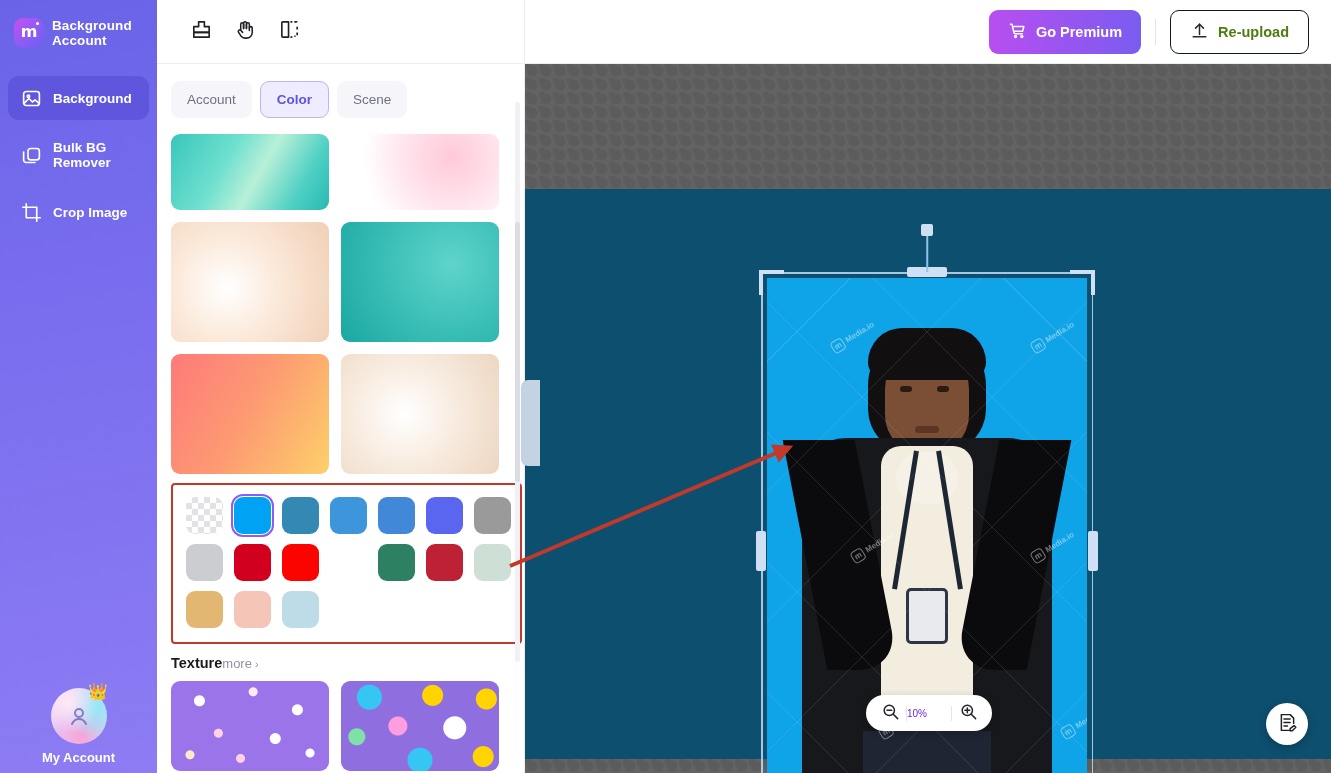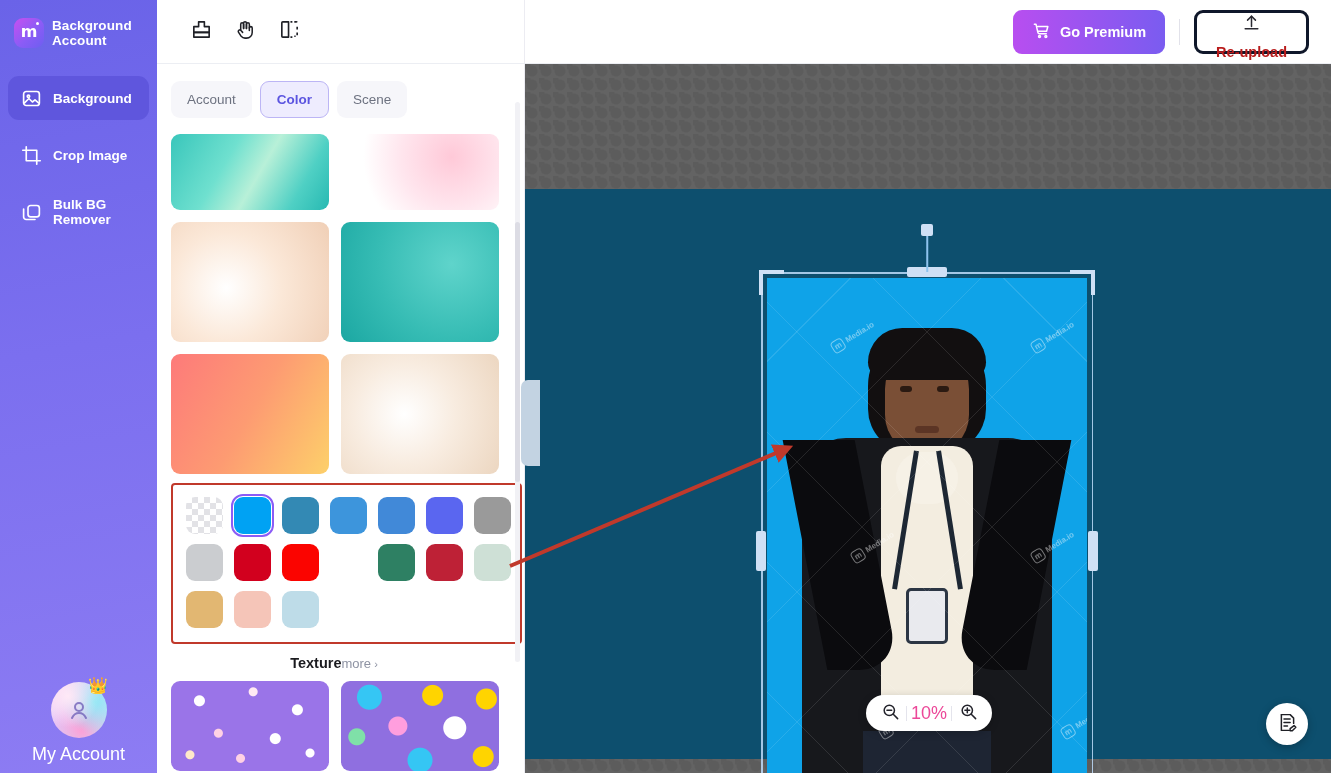--- a/index.html
+++ b/index.html
@@ -56,21 +56,21 @@
     width: 56px; height: 56px; border-radius: 50%;
     background:
       radial-gradient(circle at 30% 25%, #ffe9f6 0%, rgba(255,233,246,0) 55%),
       radial-gradient(circle at 78% 35%, #8fe9f5 0%, rgba(143,233,245,0) 58%),
       radial-gradient(circle at 55% 85%, #ff9fd6 0%, rgba(255,159,214,0) 60%),
       linear-gradient(140deg,#ffd9ef 0%, #e0c9fb 45%, #b7ecf8 100%);
     display: flex; align-items: center; justify-content: center;
   }
   .avatar svg { width: 24px; height: 24px; opacity: .75; }
   .crown { position: absolute; top: -4px; right: -2px; font-size: 16px; line-height: 1; }
-  .account-label { color: #fff; font-size: 18px; font-weight: 400; }
+  .account-label { color: #fff; font-size: 13px; font-weight: 700; }
 
   
   .panel {
     width: 368px; flex: 0 0 368px; height: 773px; background: #fff;
     position: relative; border-right: 1px solid #ececf2;
   }
   .topbar {
     height: 64px; position: absolute; top: 0; left: 0; right: 0;
     border-bottom: 1px solid #eceef3; background: #fff;
     display: flex; align-items: center; gap: 10px; padding-left: 27px;
@@ -117,21 +117,21 @@
   .swatch.spacer { visibility: hidden; }
   .swatch.transparent {
     background-image:
       linear-gradient(45deg,#e2e2e6 25%, transparent 25%, transparent 75%, #e2e2e6 75%),
       linear-gradient(45deg,#e2e2e6 25%, transparent 25%, transparent 75%, #e2e2e6 75%);
     background-size: 12px 12px; background-position: 0 0, 6px 6px;
     background-color: #fff;
   }
 
   .texture-head {
-    display: flex; align-items: baseline; justify-content: center;
+    display: flex; align-items: baseline; justify-content: flex-start;
     padding: 11px 27px 0 14px;
   }
   .more-link { font-size: 13px; color: #8e93a3; cursor: pointer; }
   .more-link .chev { font-size: 11px; }
 
   .tex-grid { display: grid; grid-template-columns: 158px 158px; gap: 12px; padding: 10px 0 0 14px; }
   .tex-thumb { height: 90px; border-radius: 9px; cursor: pointer; }
 
   
   .panel-scrollbar {
@@ -157,21 +157,21 @@
     gap: 14px; padding-right: 22px; z-index: 7;
   }
   .btn {
     height: 44px; border-radius: 9px; display: flex; align-items: center;
     gap: 9px; padding: 0 19px; font-size: 14.5px; font-weight: 700; cursor: pointer;
     white-space: nowrap;
   }
   .btn svg { width: 19px; height: 19px; }
   .btn-premium { background: linear-gradient(90deg,#b84ef0 0%, #7a5cf0 100%); color:#fff; }
   .divider-v { width: 1px; height: 26px; background: #e2e2ea; }
-  .btn-outline { background:#fff; color:#b91c1c; border:3px solid #0f172a;flex-direction:column; }
+  .btn-outline { background:#fff; color:#4d7c0f; border:1px solid #0f172a; }
   .btn-download { background:#5f57e6; color:#fff; }
 
   
   .canvas {
     position: absolute; left: 525px; top: 64px; right: 0; bottom: 0;
     overflow: hidden; background: #0b4d6b;
   }
   .checker {
     position: absolute; left: 0; right: 0; height: 125px; top: 0;
     background-color: #636363;
@@ -275,21 +275,21 @@
   .rot-knob { position: absolute; left: 50%; transform: translateX(-50%); top: -48px; width: 12px; height: 12px; background: #cfe0f5; border-radius: 2px; }
 
   
   .zoom-ctl {
     position: absolute; left: 341px; bottom: 42px; height: 36px;
     background: #fff; border-radius: 18px; display: flex; align-items: center;
     padding: 0 8px; gap: 0; box-shadow: 0 2px 9px rgba(0,0,0,.2); z-index: 9;
   }
   .zoom-btn { width: 32px; height: 32px; display: flex; align-items: center; justify-content: center; cursor: pointer; }
   .zoom-btn svg { width: 19px; height: 19px; }
-  .zoom-val { font-size: 18px; color: #ec4899; min-width: 44px; text-align: center; }
+  .zoom-val { font-size: 10px; color: #6d28d9; min-width: 44px; }
   .zoom-sep { width: 1px; height: 15px; background: #e4e4ec; }
 
   .feedback {
     position: absolute; right: 23px; bottom: 28px; width: 42px; height: 42px;
     border-radius: 50%; background: #fff; display: flex; align-items: center;
     justify-content: center; box-shadow: 0 2px 9px rgba(0,0,0,.25); cursor: pointer; z-index: 9;
   }
   .feedback svg { width: 21px; height: 21px; }
 
   
@@ -320,35 +320,35 @@
               <circle cx="8.5" cy="9.5" r="1.4"></circle>
               <path d="M4 17l5-5 4 4 3-2.5 4 3.5"></path>
           </svg>
         </span>
         <span class="label">Background</span>
       </div>
 
       <div class="nav-item">
         <span class="nav-ico">
           <svg viewBox="0 0 24 24" fill="none" stroke="#fff" stroke-width="1.9" stroke-linecap="round" stroke-linejoin="round">
-            <path d="M6 2v16h16"></path>
-              <path d="M2 6h16v16"></path>
-          </svg>
-        </span>
-        <span class="label">Crop Image</span>
+            <rect x="8" y="4" width="13" height="13" rx="3"></rect>
+              <path d="M16 20H6a3 3 0 0 1-3-3V8"></path>
+          </svg>
+        </span>
+        <span class="label" style="max-width:78px">Bulk BG Remover</span>
       </div>
 
       <div class="nav-item">
         <span class="nav-ico">
           <svg viewBox="0 0 24 24" fill="none" stroke="#fff" stroke-width="1.9" stroke-linecap="round" stroke-linejoin="round">
-            <rect x="8" y="4" width="13" height="13" rx="3"></rect>
-              <path d="M16 20H6a3 3 0 0 1-3-3V8"></path>
-          </svg>
-        </span>
-        <span class="label" style="max-width:78px">Bulk BG Remover</span>
+            <path d="M6 2v16h16"></path>
+              <path d="M2 6h16v16"></path>
+          </svg>
+        </span>
+        <span class="label">Crop Image</span>
       </div>
     </div>
 
     <div class="account">
       <div class="avatar-wrap">
         <div class="avatar">
           <svg viewBox="0 0 24 24" fill="none" stroke="#6b5bb5" stroke-width="2" stroke-linecap="round">
             <circle cx="12" cy="9" r="4"></circle>
               <path d="M5 20c1.6-3.6 4.2-5 7-5s5.4 1.4 7 5"></path>
           </svg>

